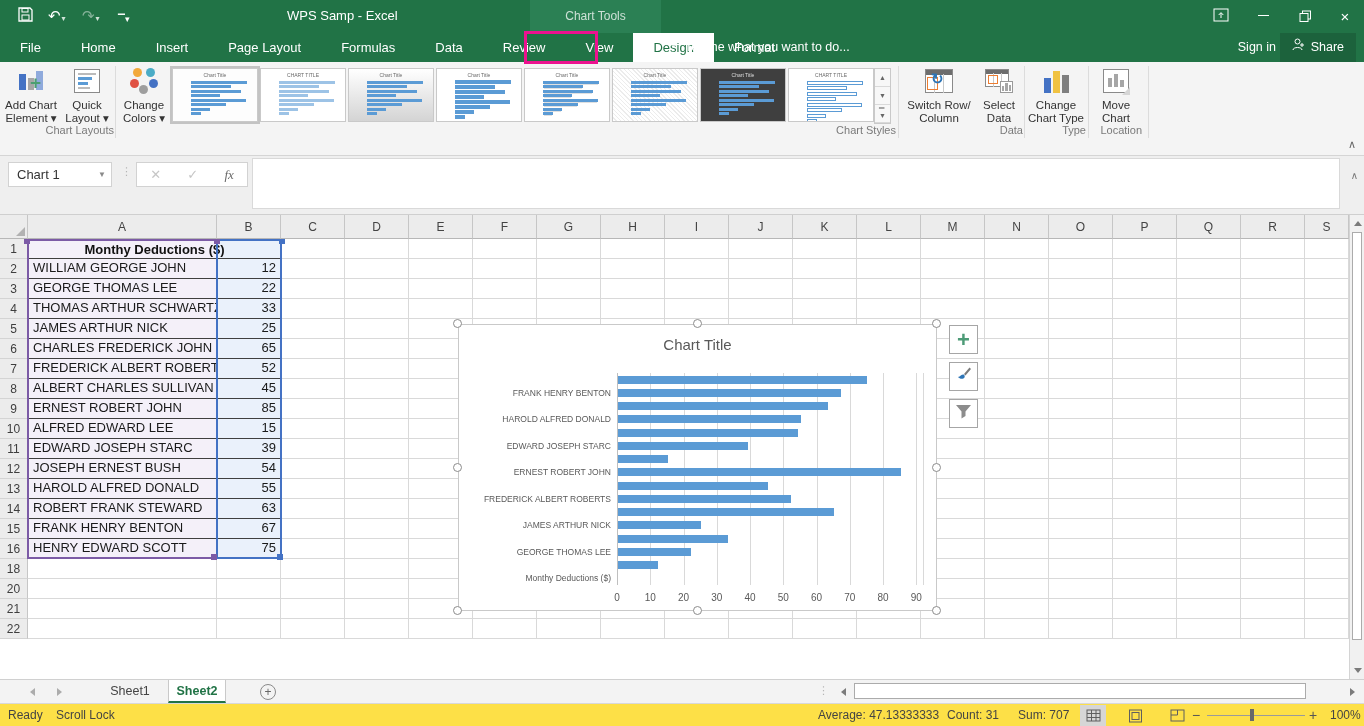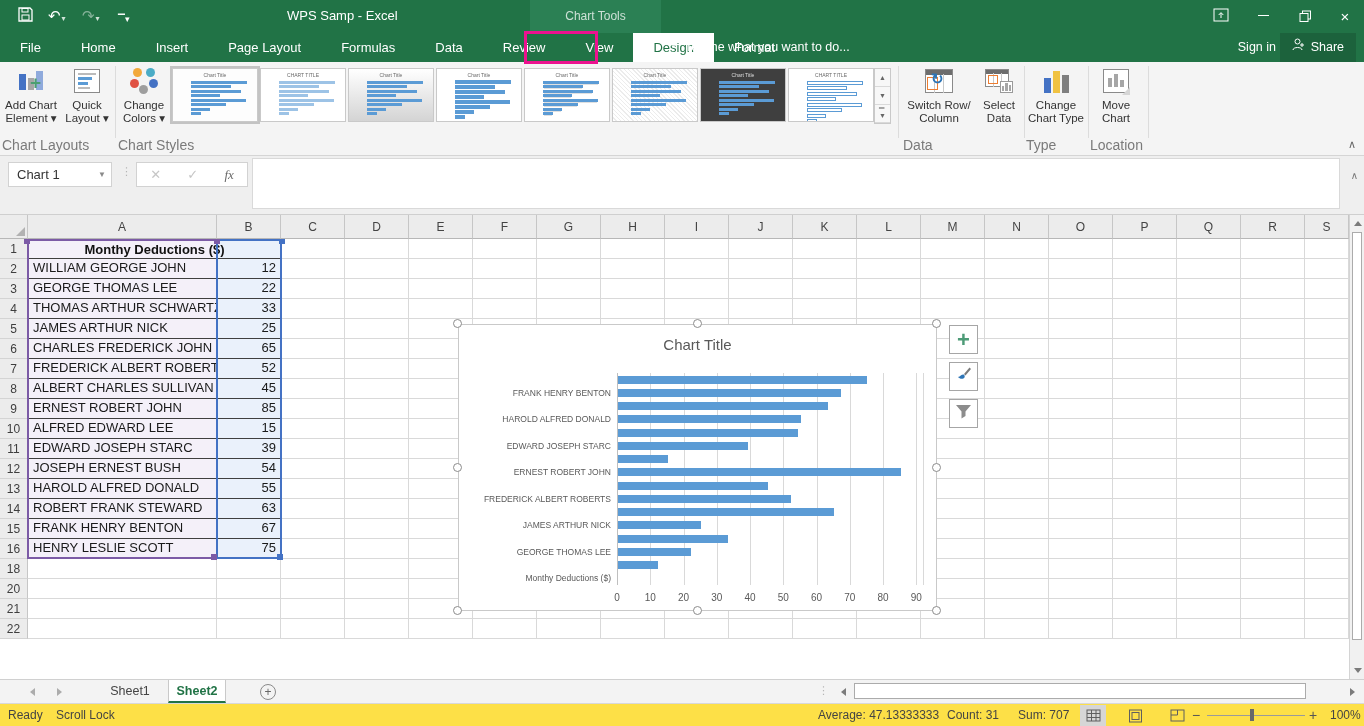--- a/index.html
+++ b/index.html
@@ -18,21 +18,21 @@
 .tab{height:29px;line-height:29px;padding:0 20px;font-size:13px;color:#fff;cursor:default}
 .tab.active{background:#fff;color:#217346}
 .tellme{position:absolute;left:668px;top:0;height:29px;line-height:29px;color:#fff;font-size:12.5px;display:flex;align-items:center;gap:6px}
 .signin{position:absolute;right:88px;top:0;height:29px;line-height:29px;color:#fff;font-size:12.5px}
 .share{position:absolute;right:8px;top:0;height:29px;line-height:29px;color:#fff;font-size:12.5px;background:rgba(0,0,0,.14);padding:0 12px;display:flex;align-items:center;gap:6px}
 .magenta{position:absolute;left:524px;top:-2px;width:74px;height:33px;border:3px solid #ec128f;z-index:9}
 
 .ribbon{position:absolute;top:62px;left:0;width:100%;height:94px;background:#f4f4f4;border-bottom:1px solid #d5d5d5}
 .rbtn{position:absolute;top:4px;display:flex;flex-direction:column;align-items:center;text-align:center;color:#333;font-size:11.5px;line-height:13px;cursor:default}
 .rbtn .ric{height:30px;display:flex;align-items:center;justify-content:center;margin-bottom:3px}
-.grplabel{position:absolute;bottom:2px;font-size:14px;color:#7a7a7a;text-align:left}
+.grplabel{position:absolute;bottom:19px;font-size:11px;color:#7a7a7a;text-align:right}
 .gsep{position:absolute;top:4px;height:72px;width:1px;background:#dcdcdc}
 .gallery{position:absolute;left:172px;top:6px;height:56px;display:flex;gap:2px}
 .thumb{width:86px;height:54px;background:#fff;border:1px solid #c9c9c9;padding:3px 4px;overflow:hidden;position:relative}
 .thumb.selected{outline:2px solid #c3c3c3;background:#fdfdfd}
 .tttl{font-size:5px;color:#6a6a6a;text-align:center;height:7px;white-space:nowrap;overflow:hidden}
 .gbar{height:3px;background:#5b9bd5;margin:1.5px 0 1.5px 14px}
 .t-dark{background:#3f3f3f}.t-dark .tttl{color:#ddd}
 .t-shaded{background:linear-gradient(#fff,#d4d4d4)}
 .t-light .gbar{background:#9dc3e6}
 .t-bold .gbar{height:4px;margin:1px 0 1px 14px}
@@ -716,21 +716,21 @@
           <div class="cell" style="width: 64px;"></div>
           <div class="cell" style="width: 64px;"></div>
           <div class="cell" style="width: 64px;"></div>
           <div class="cell" style="width: 64px;"></div>
           <div class="cell" style="width: 64px;"></div>
           <div class="cell" style="width: 64px;"></div>
           <div class="cell" style="width: 44px;"></div>
         </div>
         <div class="grow">
           <div class="rnum">16</div>
-          <div class="dcellA" style="width: 189px;">HENRY LESLIE SCOTT</div>
+          <div class="dcellA" style="width: 189px;">HENRY EDWARD SCOTT</div>
           <div class="dcellB" style="width: 64px;">75</div>
           <div class="cell" style="width: 64px;"></div>
           <div class="cell" style="width: 64px;"></div>
           <div class="cell" style="width: 64px;"></div>
           <div class="cell" style="width: 64px;"></div>
           <div class="cell" style="width: 64px;"></div>
           <div class="cell" style="width: 64px;"></div>
           <div class="cell" style="width: 64px;"></div>
           <div class="cell" style="width: 64px;"></div>
           <div class="cell" style="width: 64px;"></div>

